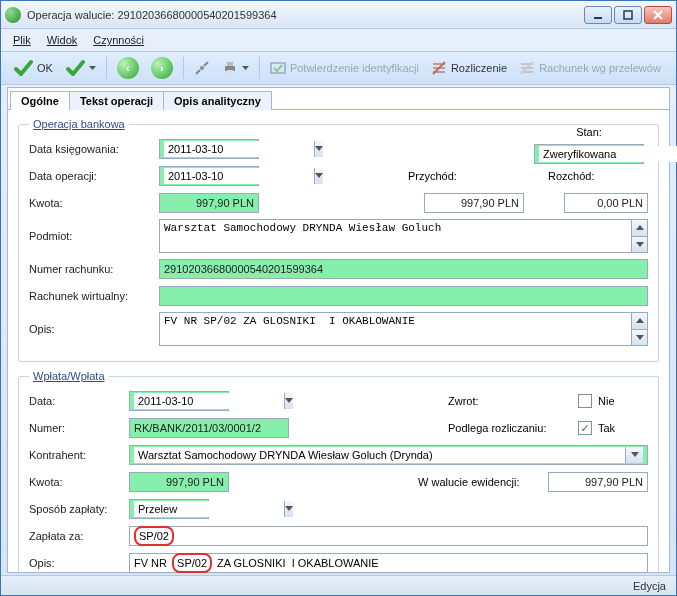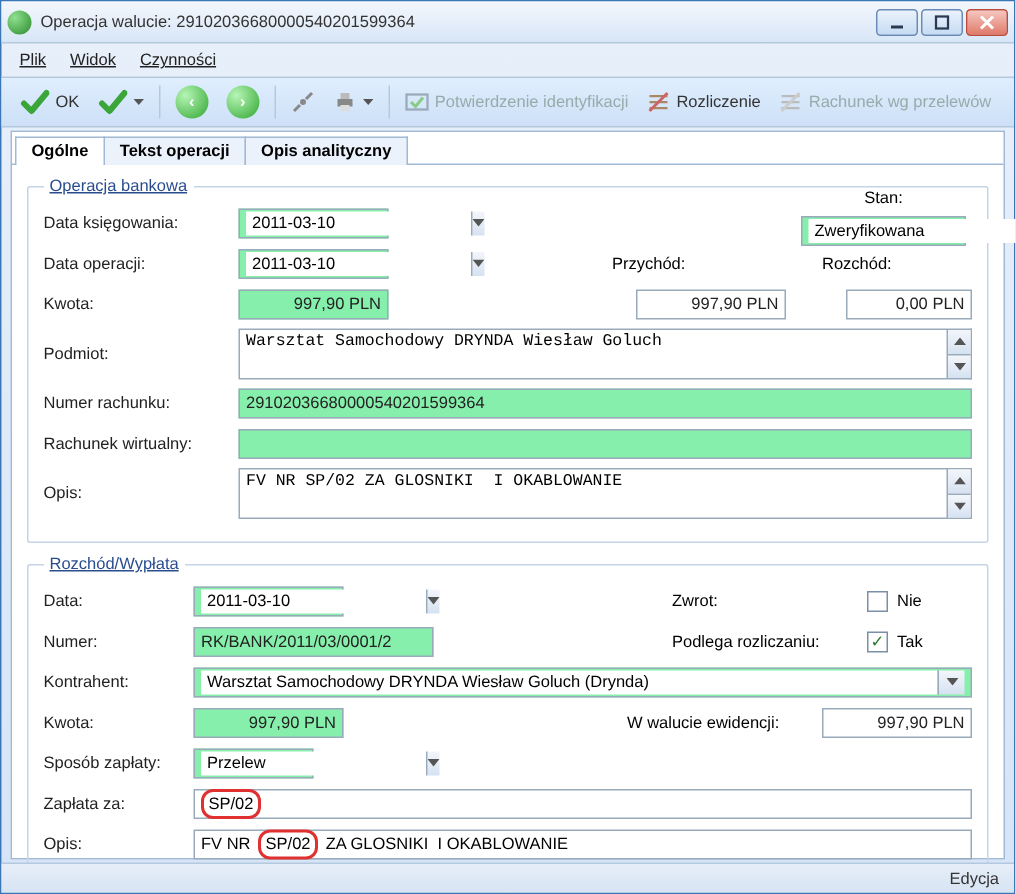--- a/index.html
+++ b/index.html
@@ -249,21 +249,21 @@
                   <svg viewBox="0 0 8 5">
                     <path d="M0 0 L4 5 L8 0 Z" fill="#555"></path>
                   </svg>
                 </div>
             </div>
           </div>
         </div>
       </fieldset>
 
       <fieldset>
-        <legend>Rozchód/Wypłata</legend>
+        <legend>Wpłata/Wpłata</legend>
 
         <div class="row">
           <div class="lbl2">Data:</div>
           <div class="combo" style="width:100px">
             <input value="2011-03-10" style="">
             <div class="dd">
                 <svg viewBox="0 0 8 6">
                   <path d="M0 0 L4 5 L8 0 Z" fill="#555"></path>
                 </svg>
               </div>

